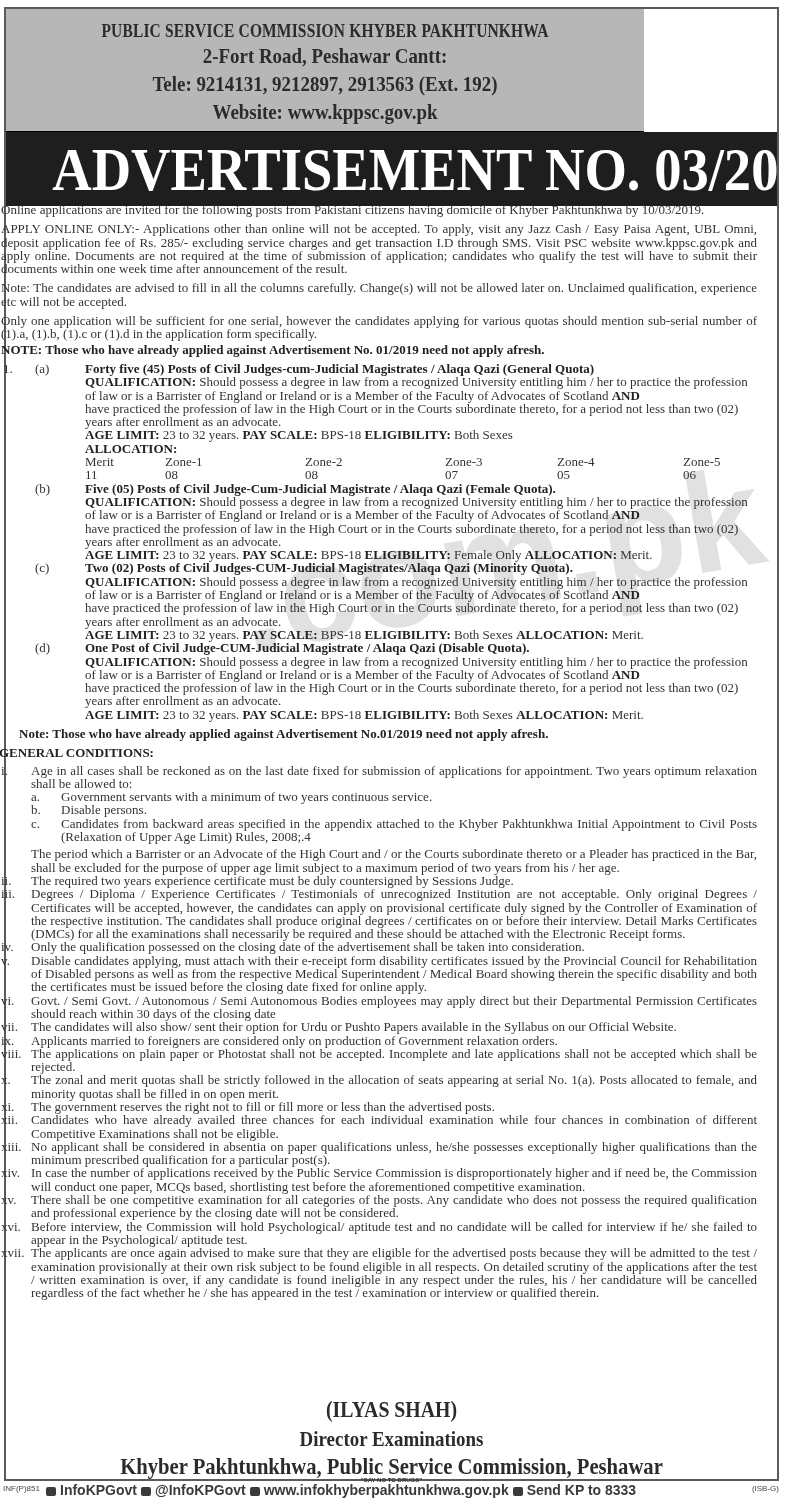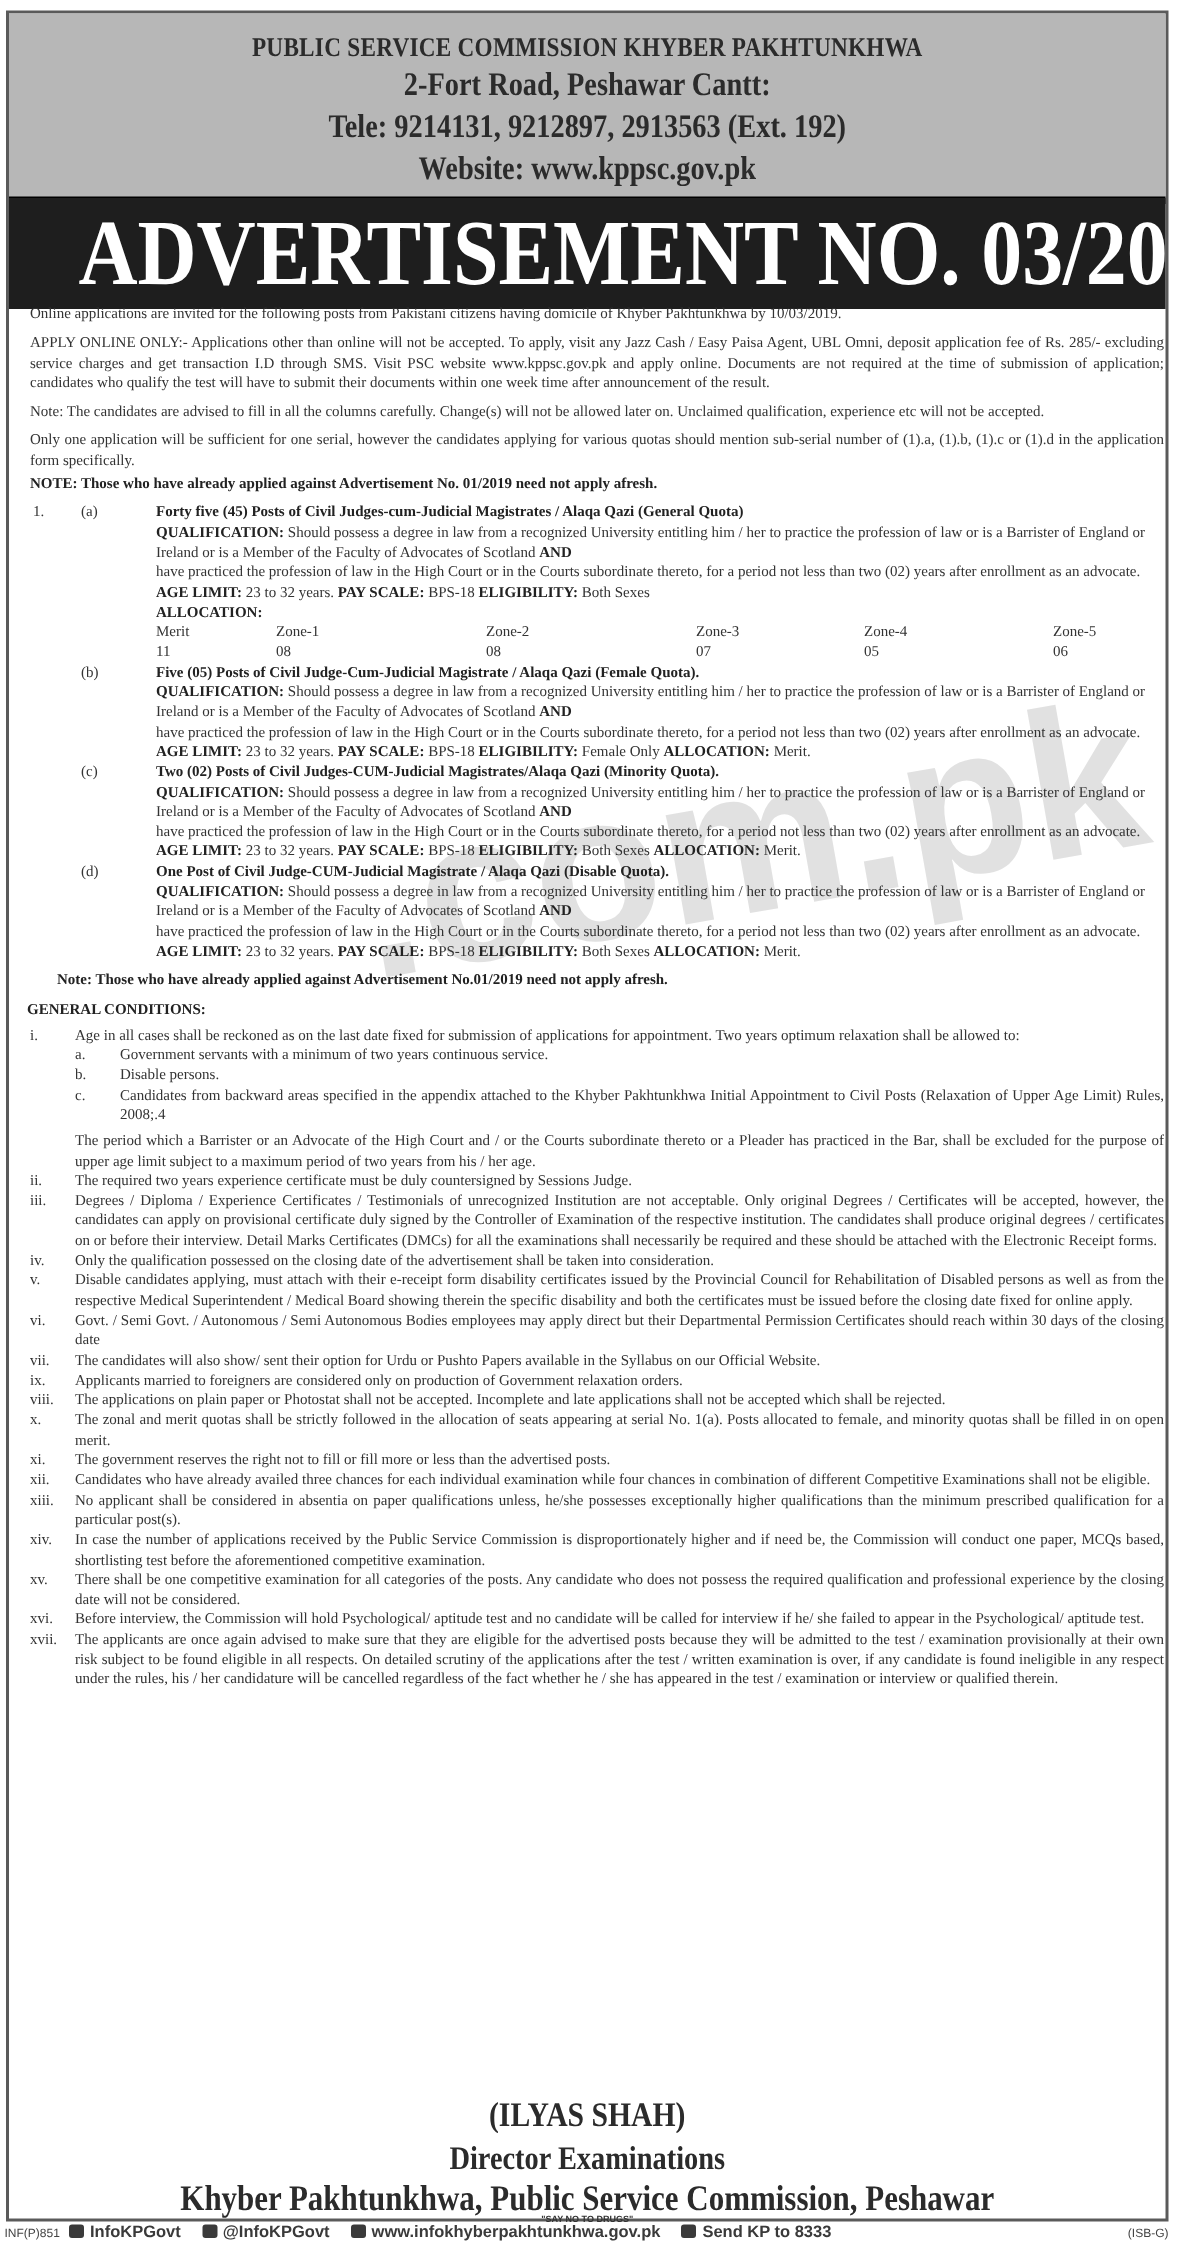--- a/index.html
+++ b/index.html
@@ -1,48 +1,48 @@
 <!DOCTYPE html>
 <html><head>
   <meta charset="utf-8">
   <style>
     html, body { margin:0; padding:0; background:#ffffff; }
     body { width:785px; height:1498px; position:relative; overflow:hidden;
       font-family:"Liberation Serif", serif; color:#2a2a2a; }
     .frame { position:absolute; left:4px; top:7px; width:775px; height:1474px;
       border:2px solid #5a5a5a; box-sizing:border-box; }
-    .head-band { position:absolute; left:0; top:0; width:771px; height:122px;
+    .head-band { position:absolute; left:0; top:0; width:638px; height:122px;
       background:#b7b7b7; text-align:center; border-bottom:5px solid #000000; }
     .head-org { font-size:18px; font-weight:bold; letter-spacing:0.2px; color:#2b2b2b; margin-top:11px; line-height:22px; transform:scaleX(0.86); }
     .head-line { font-size:22px; font-weight:bold; color:#2b2b2b; line-height:28px; transform:scaleX(0.86); }
     .adv-band { position:absolute; left:0; top:123px; width:771px; height:74px; background:#1e1e1e;
       color:#ffffff; text-align:center; }
     .adv-title { font-size:62px; font-weight:bold; line-height:74px; letter-spacing:0px; transform:scaleX(0.88); white-space:nowrap; }
-    .content { position:absolute; left:20px; top:203px; width:756px; font-size:10px; line-height:13.3px; color:#333; }
+    .content { position:absolute; left:1px; top:203px; width:756px; font-size:13px; line-height:13.3px; color:#333; }
     .content p { margin:0 0 6px 0; text-align:justify; }
     .b { font-weight:bold; color:#222; }
     .note-bold { font-weight:bold; color:#222; margin:0; }
     .post { position:relative; padding-left:84px; margin:0; }
     .post .num { position:absolute; left:2px; top:0; }
     .post .sub { position:absolute; left:34px; top:0; }
     .post .title { font-weight:bold; color:#222; }
     .alloc-row { display:flex; }
     .alloc-row span { display:inline-block; }
     .c0 { width:80px; } .c1 { width:140px; } .c2 { width:140px; } .c3 { width:112px; } .c4 { width:126px; } .c5 { width:60px; }
     .gc-head { font-weight:bold; color:#222; margin:6px 0 4px -2px; }
     .gc { position:relative; padding-left:30px; text-align:justify; margin:0; }
     .gc .rn { position:absolute; left:0; top:0; }
     .gc-sub { position:relative; padding-left:30px; margin:0; text-align:justify; }
     .gc-sub .rn { position:absolute; left:0; top:0; }
     .sig { position:absolute; left:0; width:771px; text-align:center; font-weight:bold; color:#2b2b2b; }
     .sig1 { top:1388px; font-size:23px; transform:scaleX(0.86); }
     .sig2 { top:1417px; font-size:22px; transform:scaleX(0.86); }
     .sig3 { top:1444px; font-size:24px; transform:scaleX(0.86); }
     .slogan { position:absolute; left:0; top:1468px; width:771px; text-align:center; font-family:"Liberation Sans", sans-serif; font-size:6px; font-weight:bold; color:#333; }
-    .social { position:absolute; left:40px; top:1473px; width:720px; display:flex; gap:14px; font-family:"Liberation Sans", sans-serif; font-size:11px; font-weight:bold; color:#3a3a3a; white-space:nowrap; }
+    .social { position:absolute; left:40px; top:1473px; width:720px; display:flex; gap:4px; font-family:"Liberation Sans", sans-serif; font-size:14px; font-weight:bold; color:#3a3a3a; white-space:nowrap; }
     .social .ic { display:inline-block; width:10px; height:9px; background:#3a3a3a; border-radius:2px; margin-right:4px; vertical-align:-1px; }
     .bottom-left { position:absolute; left:3px; top:1484px; font-family:"Liberation Sans", sans-serif; font-size:8px; color:#444; }
     .bottom-right { position:absolute; right:6px; top:1484px; font-family:"Liberation Sans", sans-serif; font-size:8px; color:#444;text-align:right; }
     .watermark { position:absolute; left:230px; top:470px; font-family:"Liberation Sans", sans-serif; font-size:140px; font-weight:bold; color:rgba(120,120,120,0.22); transform:rotate(-10deg); white-space:nowrap; pointer-events:none; }
   </style>
 </head>
 <body>
 
 <div class="frame">
   <div class="head-band">

